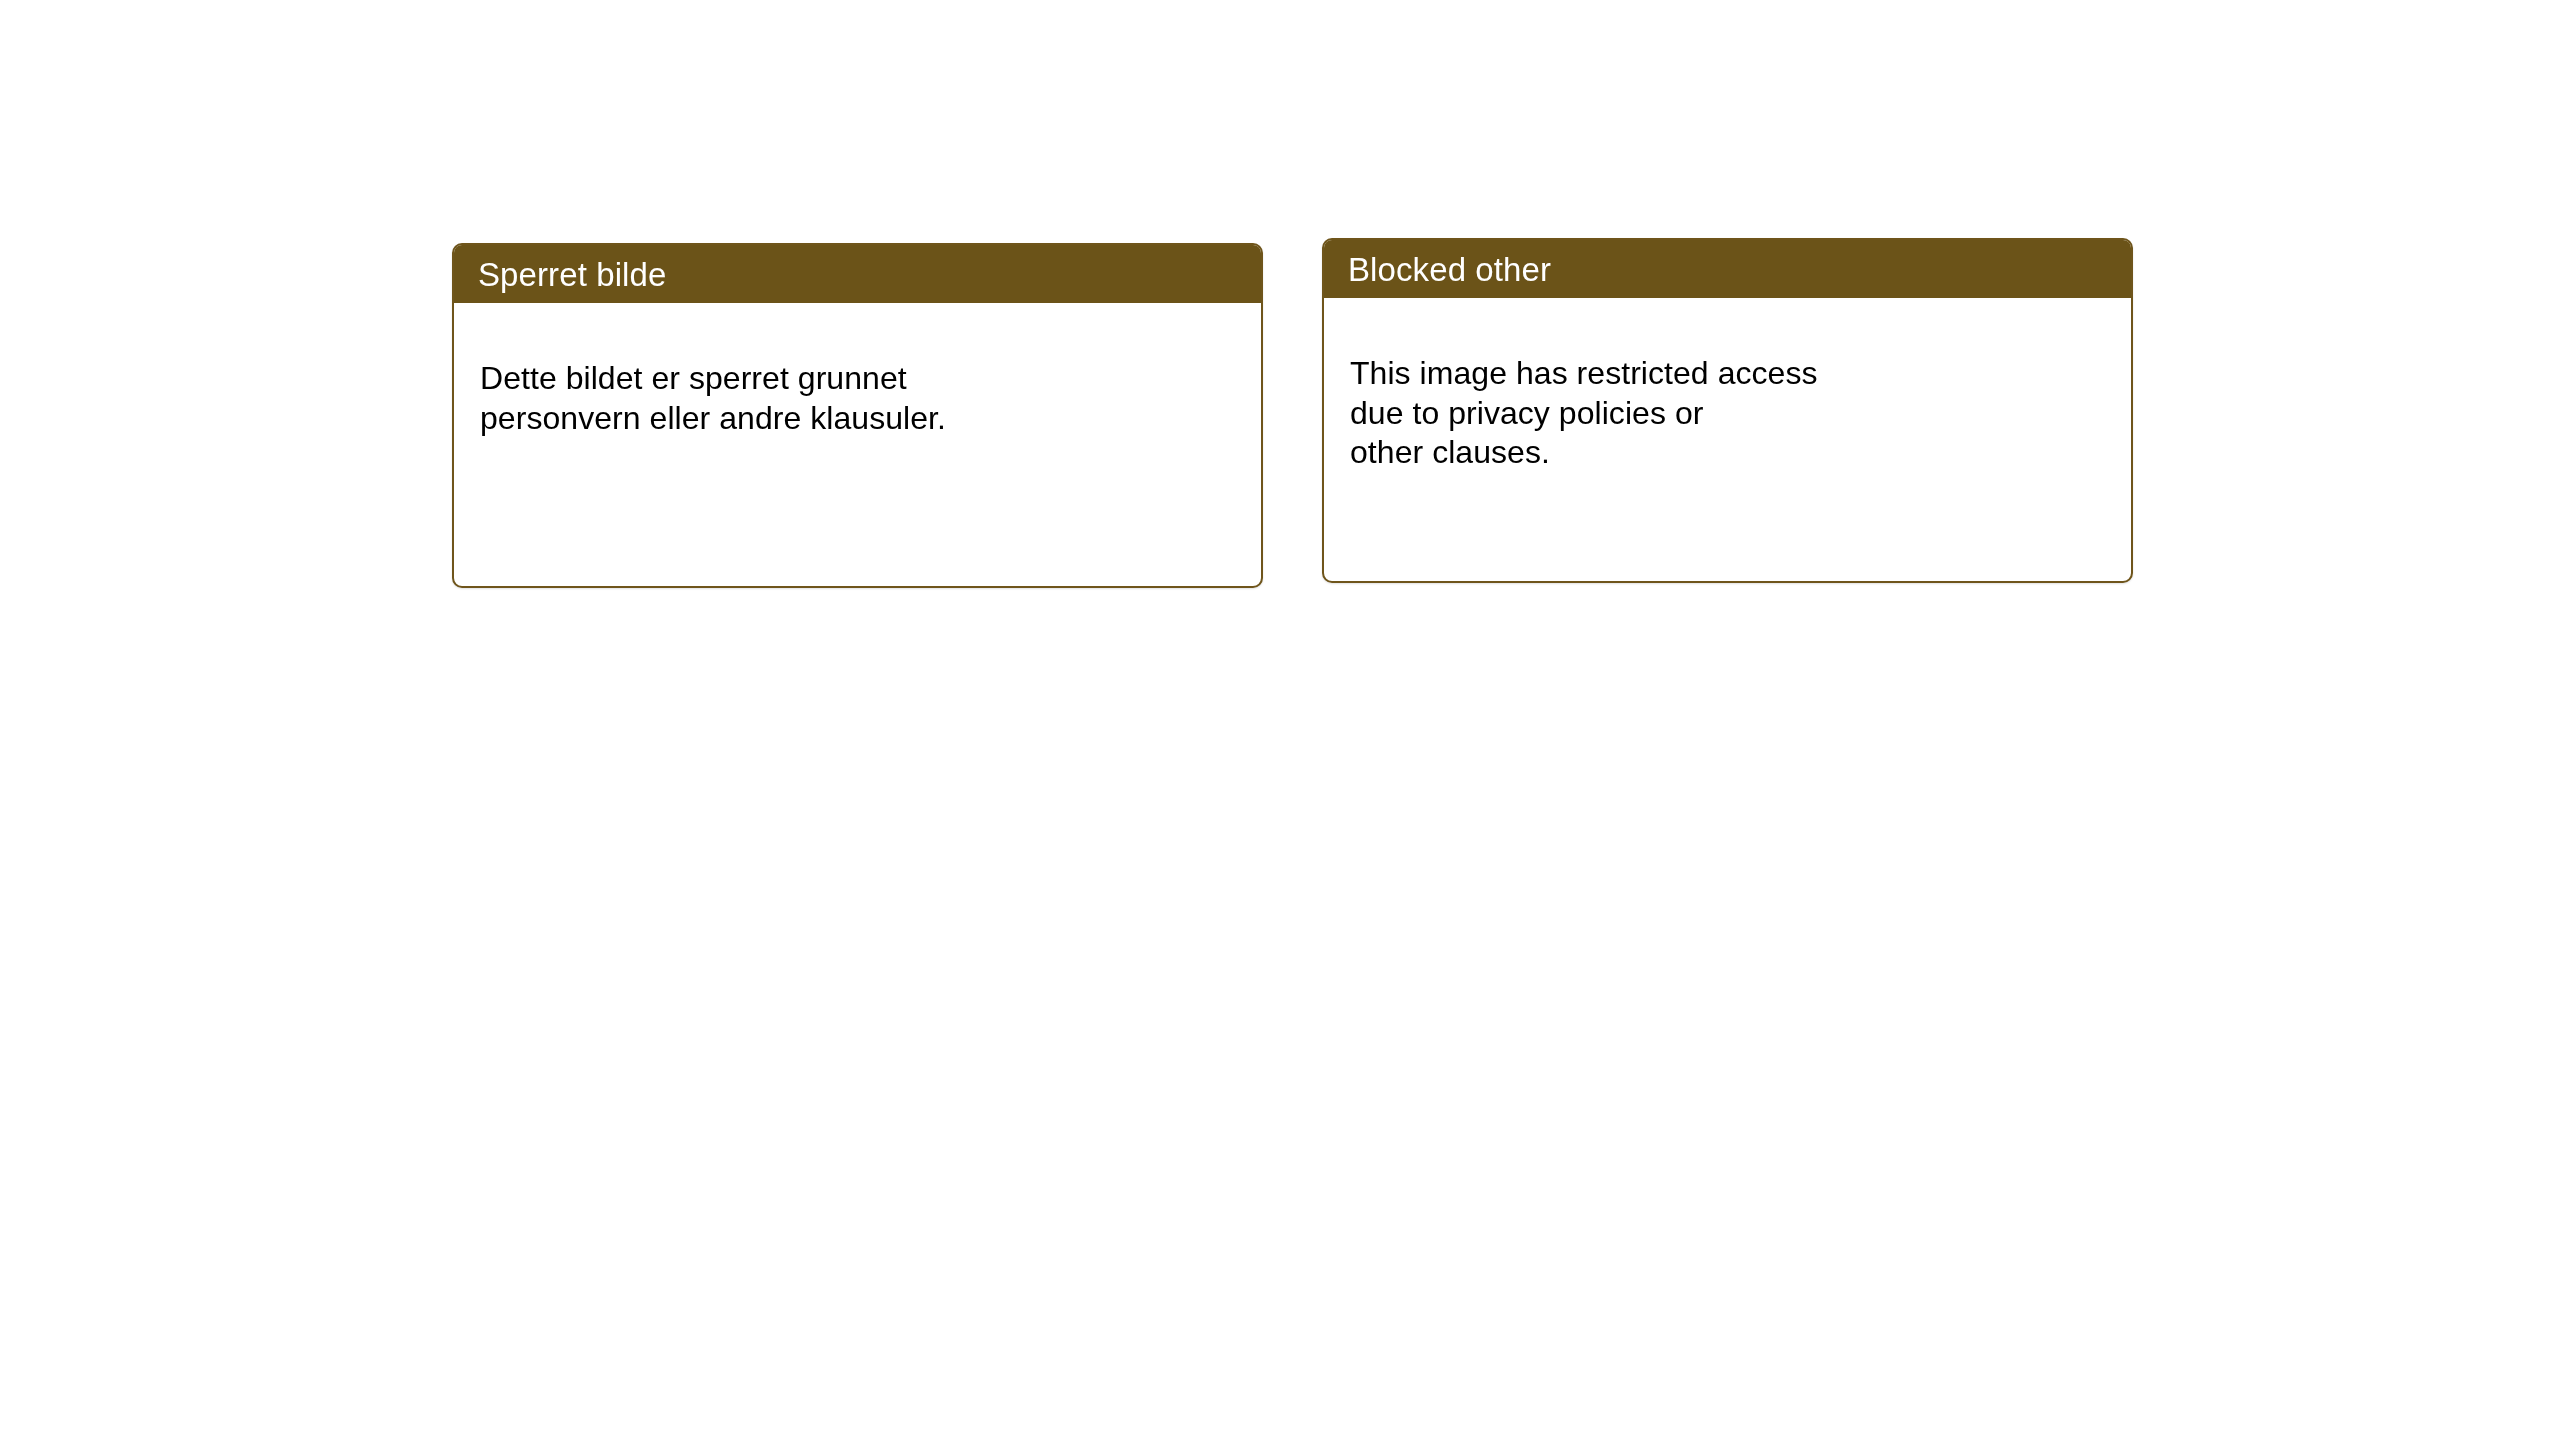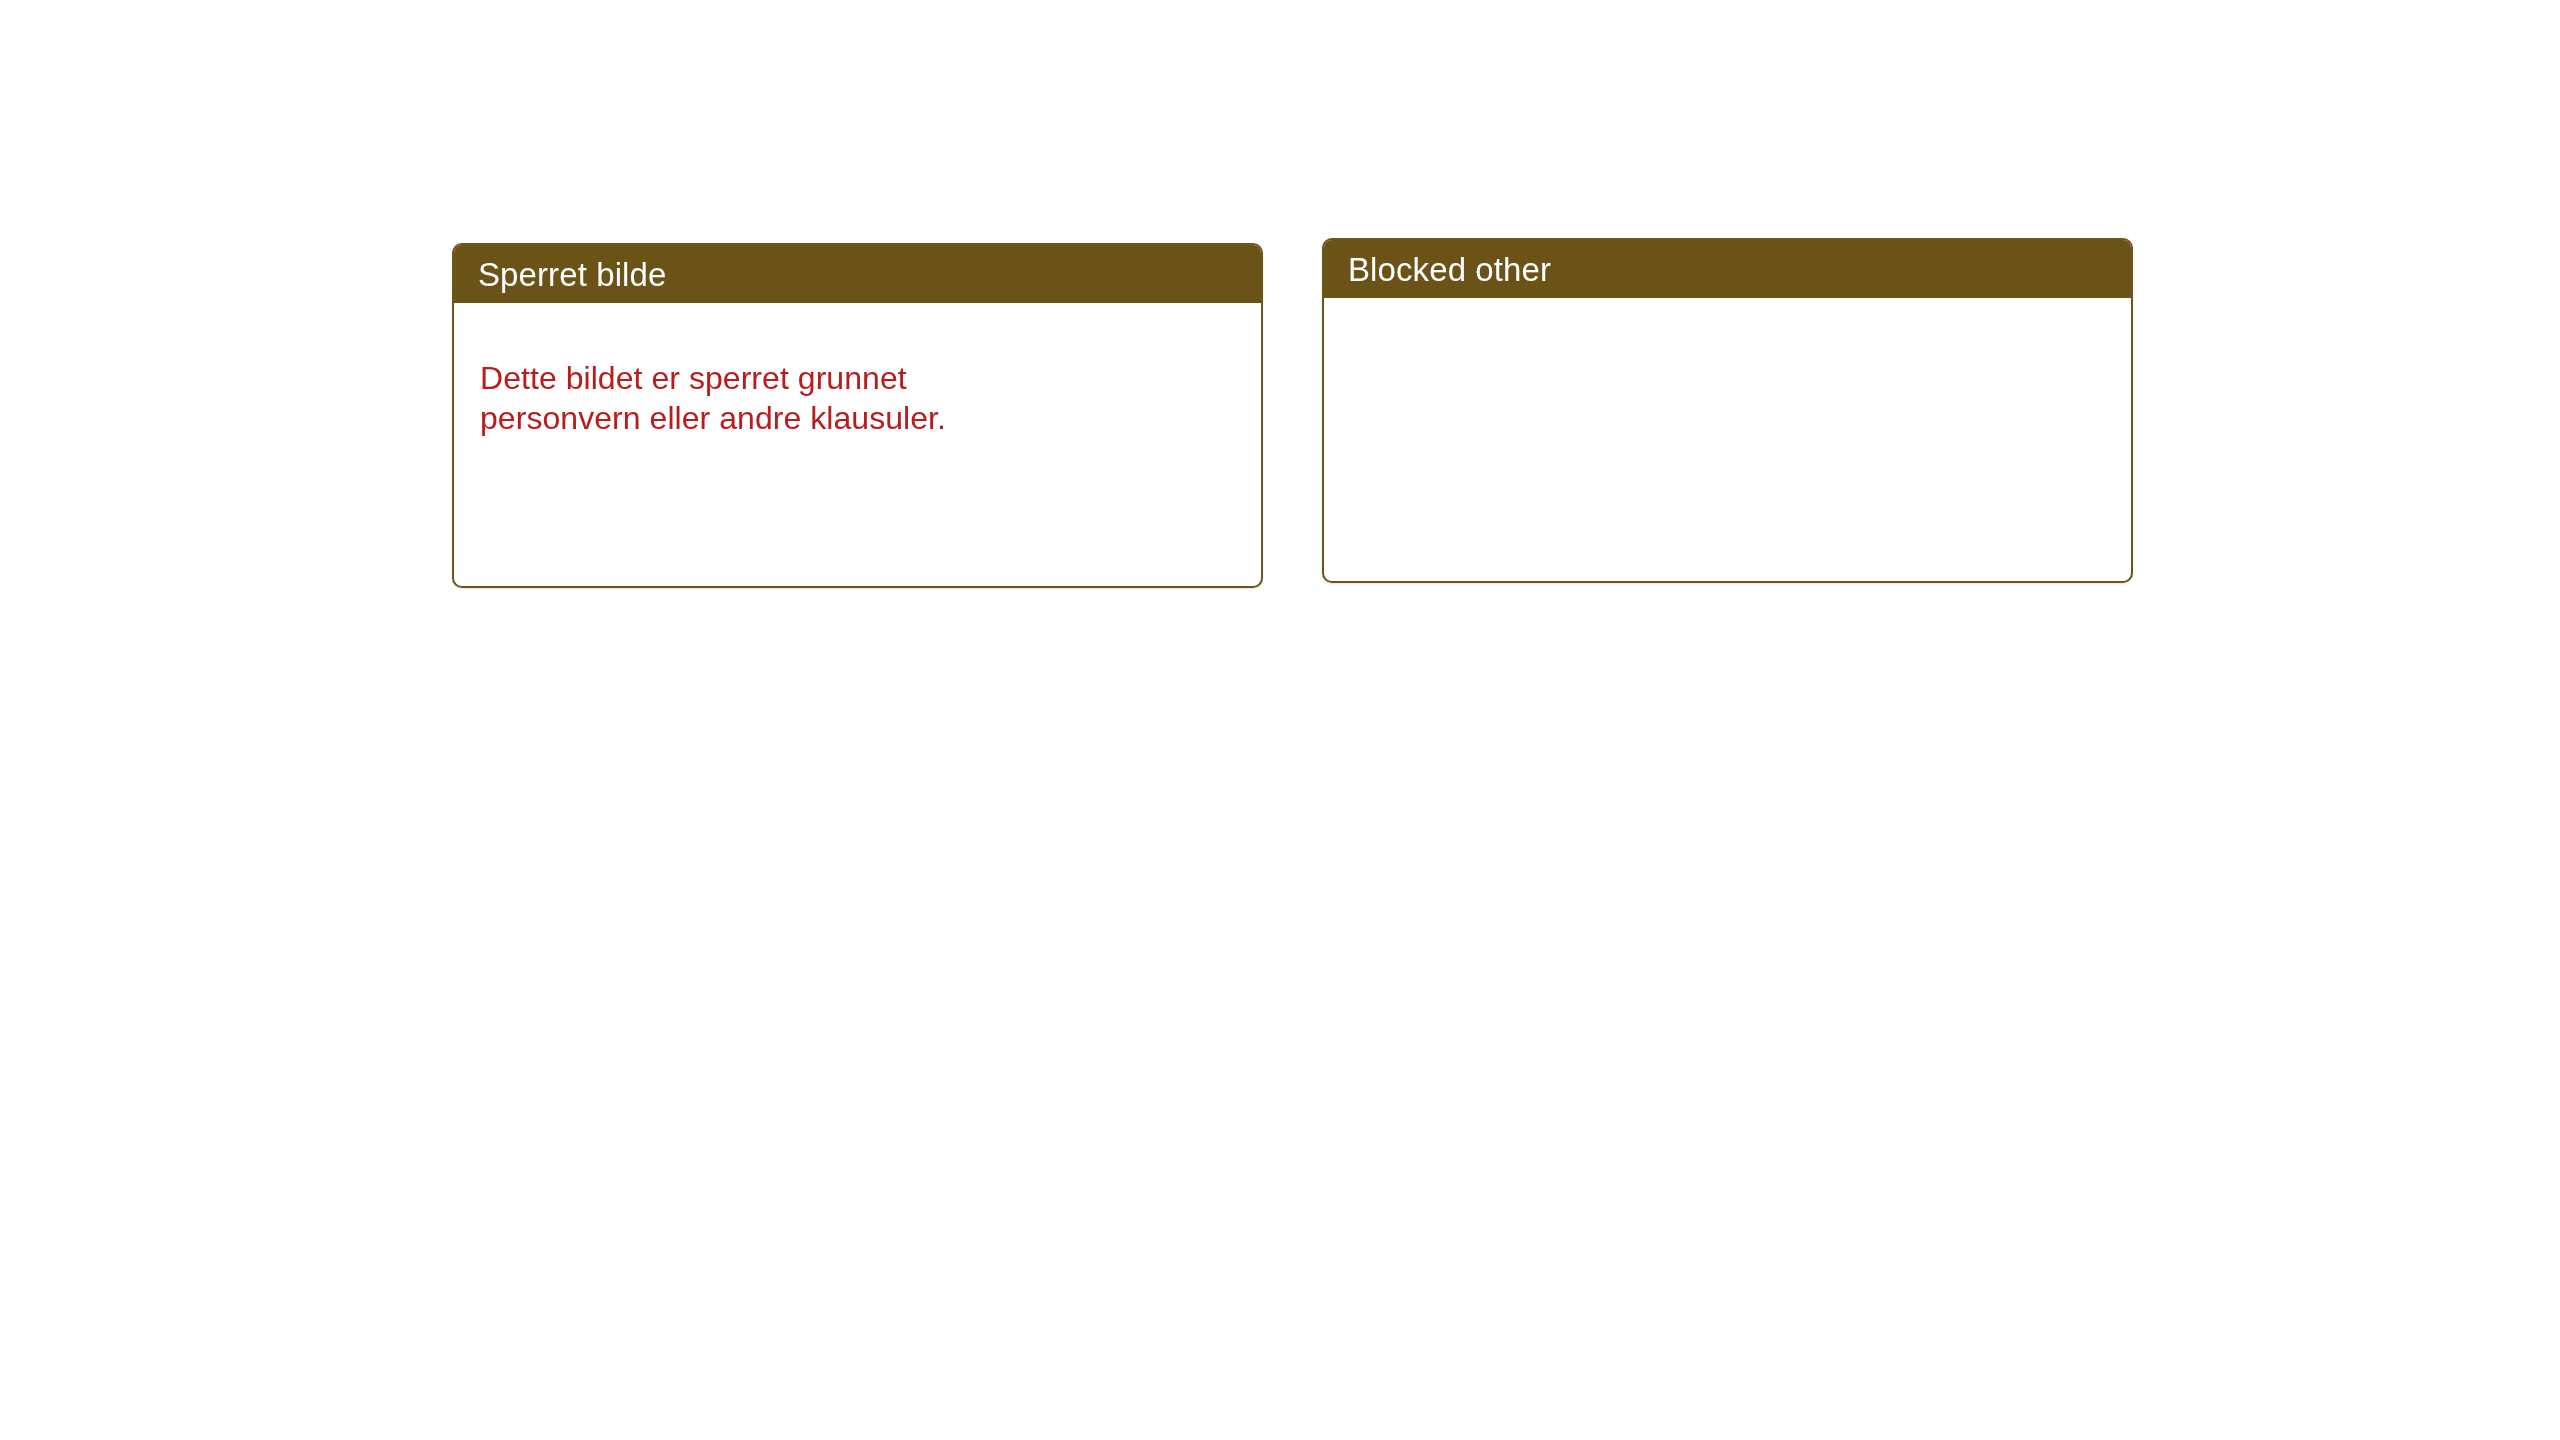--- a/index.html
+++ b/index.html
@@ -51,21 +51,21 @@
 
   .notice-card .card-body {
     box-sizing: border-box;
     padding: 24px 28px 0 26px;
     color: #000000;
   }
 
   .notice-card .card-body-text {
     font-size: 32px;
     line-height: 1.24;
-    color: #b91c1c;
+    color: #000000;
     font-weight: 400;
     white-space: pre-line;
     letter-spacing: 0.05px;
   }
 
   
   #card-blocked-image-no {
     left: 452px;
     top: 243px;
     width: 811px;
@@ -92,15 +92,20 @@
     <div class="card-body">
       <p class="card-body-text">Dette bildet er sperret grunnet
 personvern eller andre klausuler.</p>
     </div>
   </div>
 
   <div class="notice-card" id="card-blocked-image-en">
     <div class="card-header">
       <span class="card-header-title">Blocked other</span>
     </div>
+    <div class="card-body">
+      <p class="card-body-text">This image has restricted access
+due to privacy policies or
+other clauses.</p>
+    </div>
   </div>
 
 </div>
 
 </body></html>

